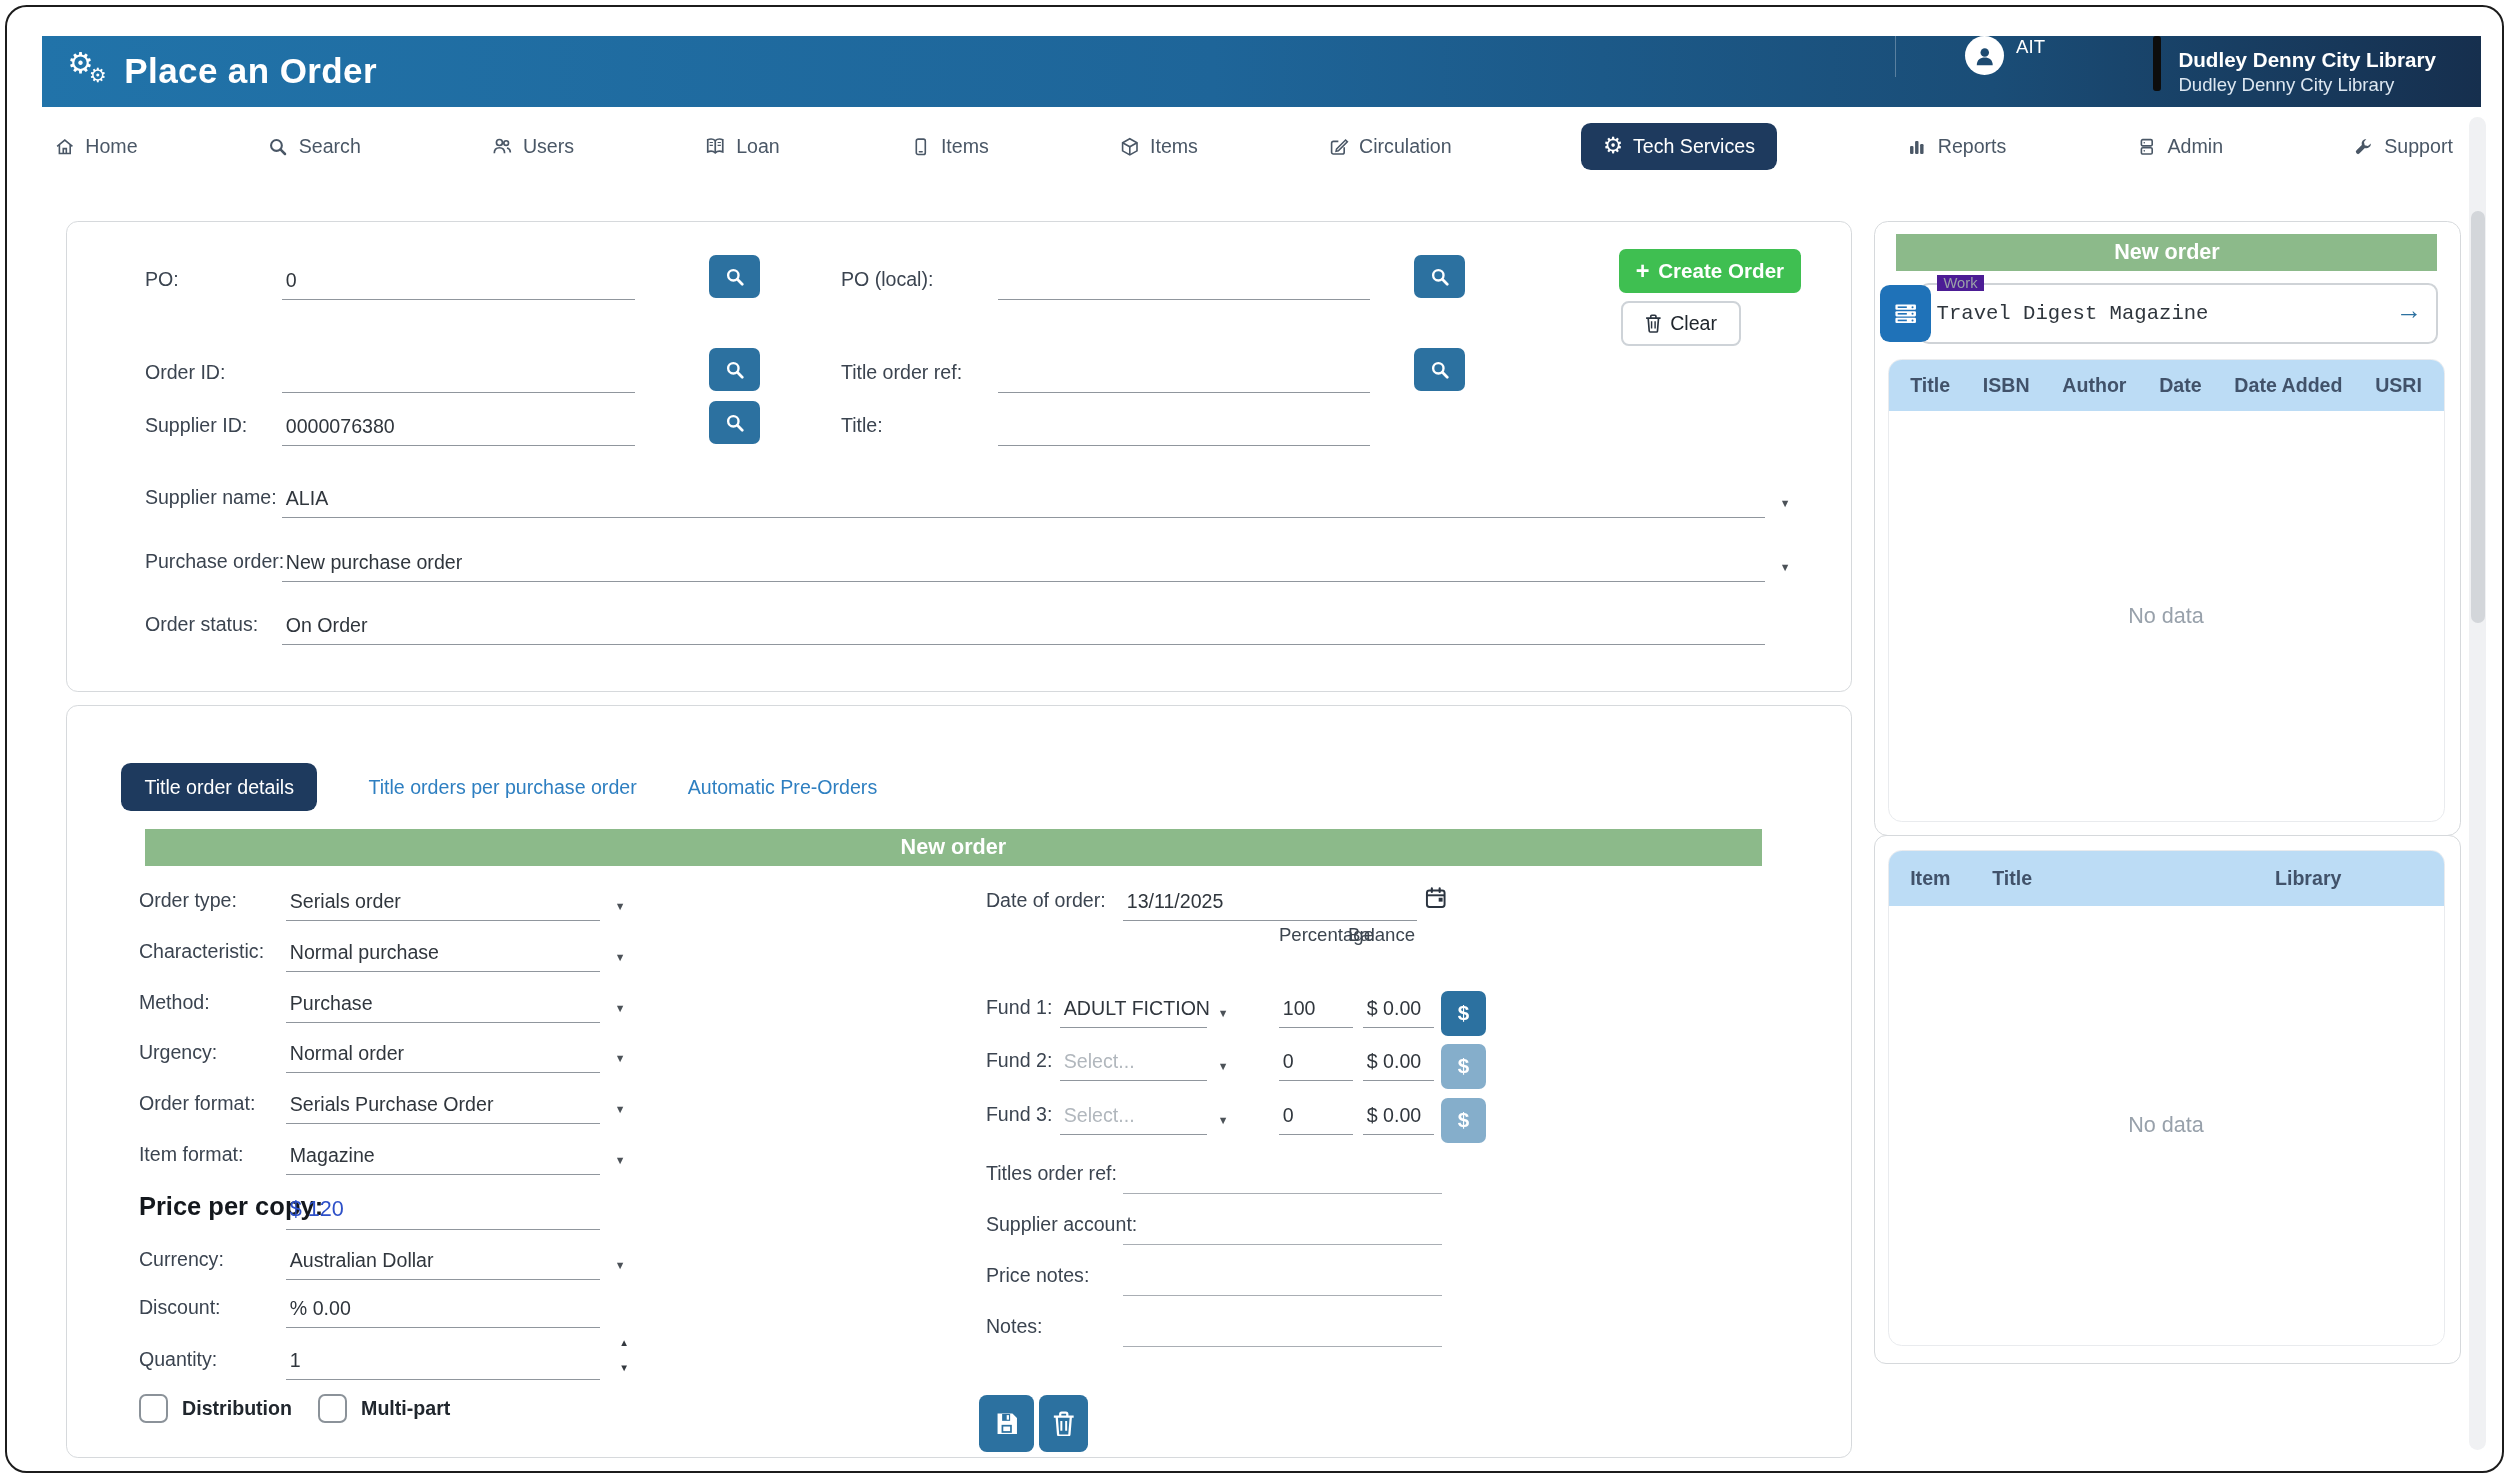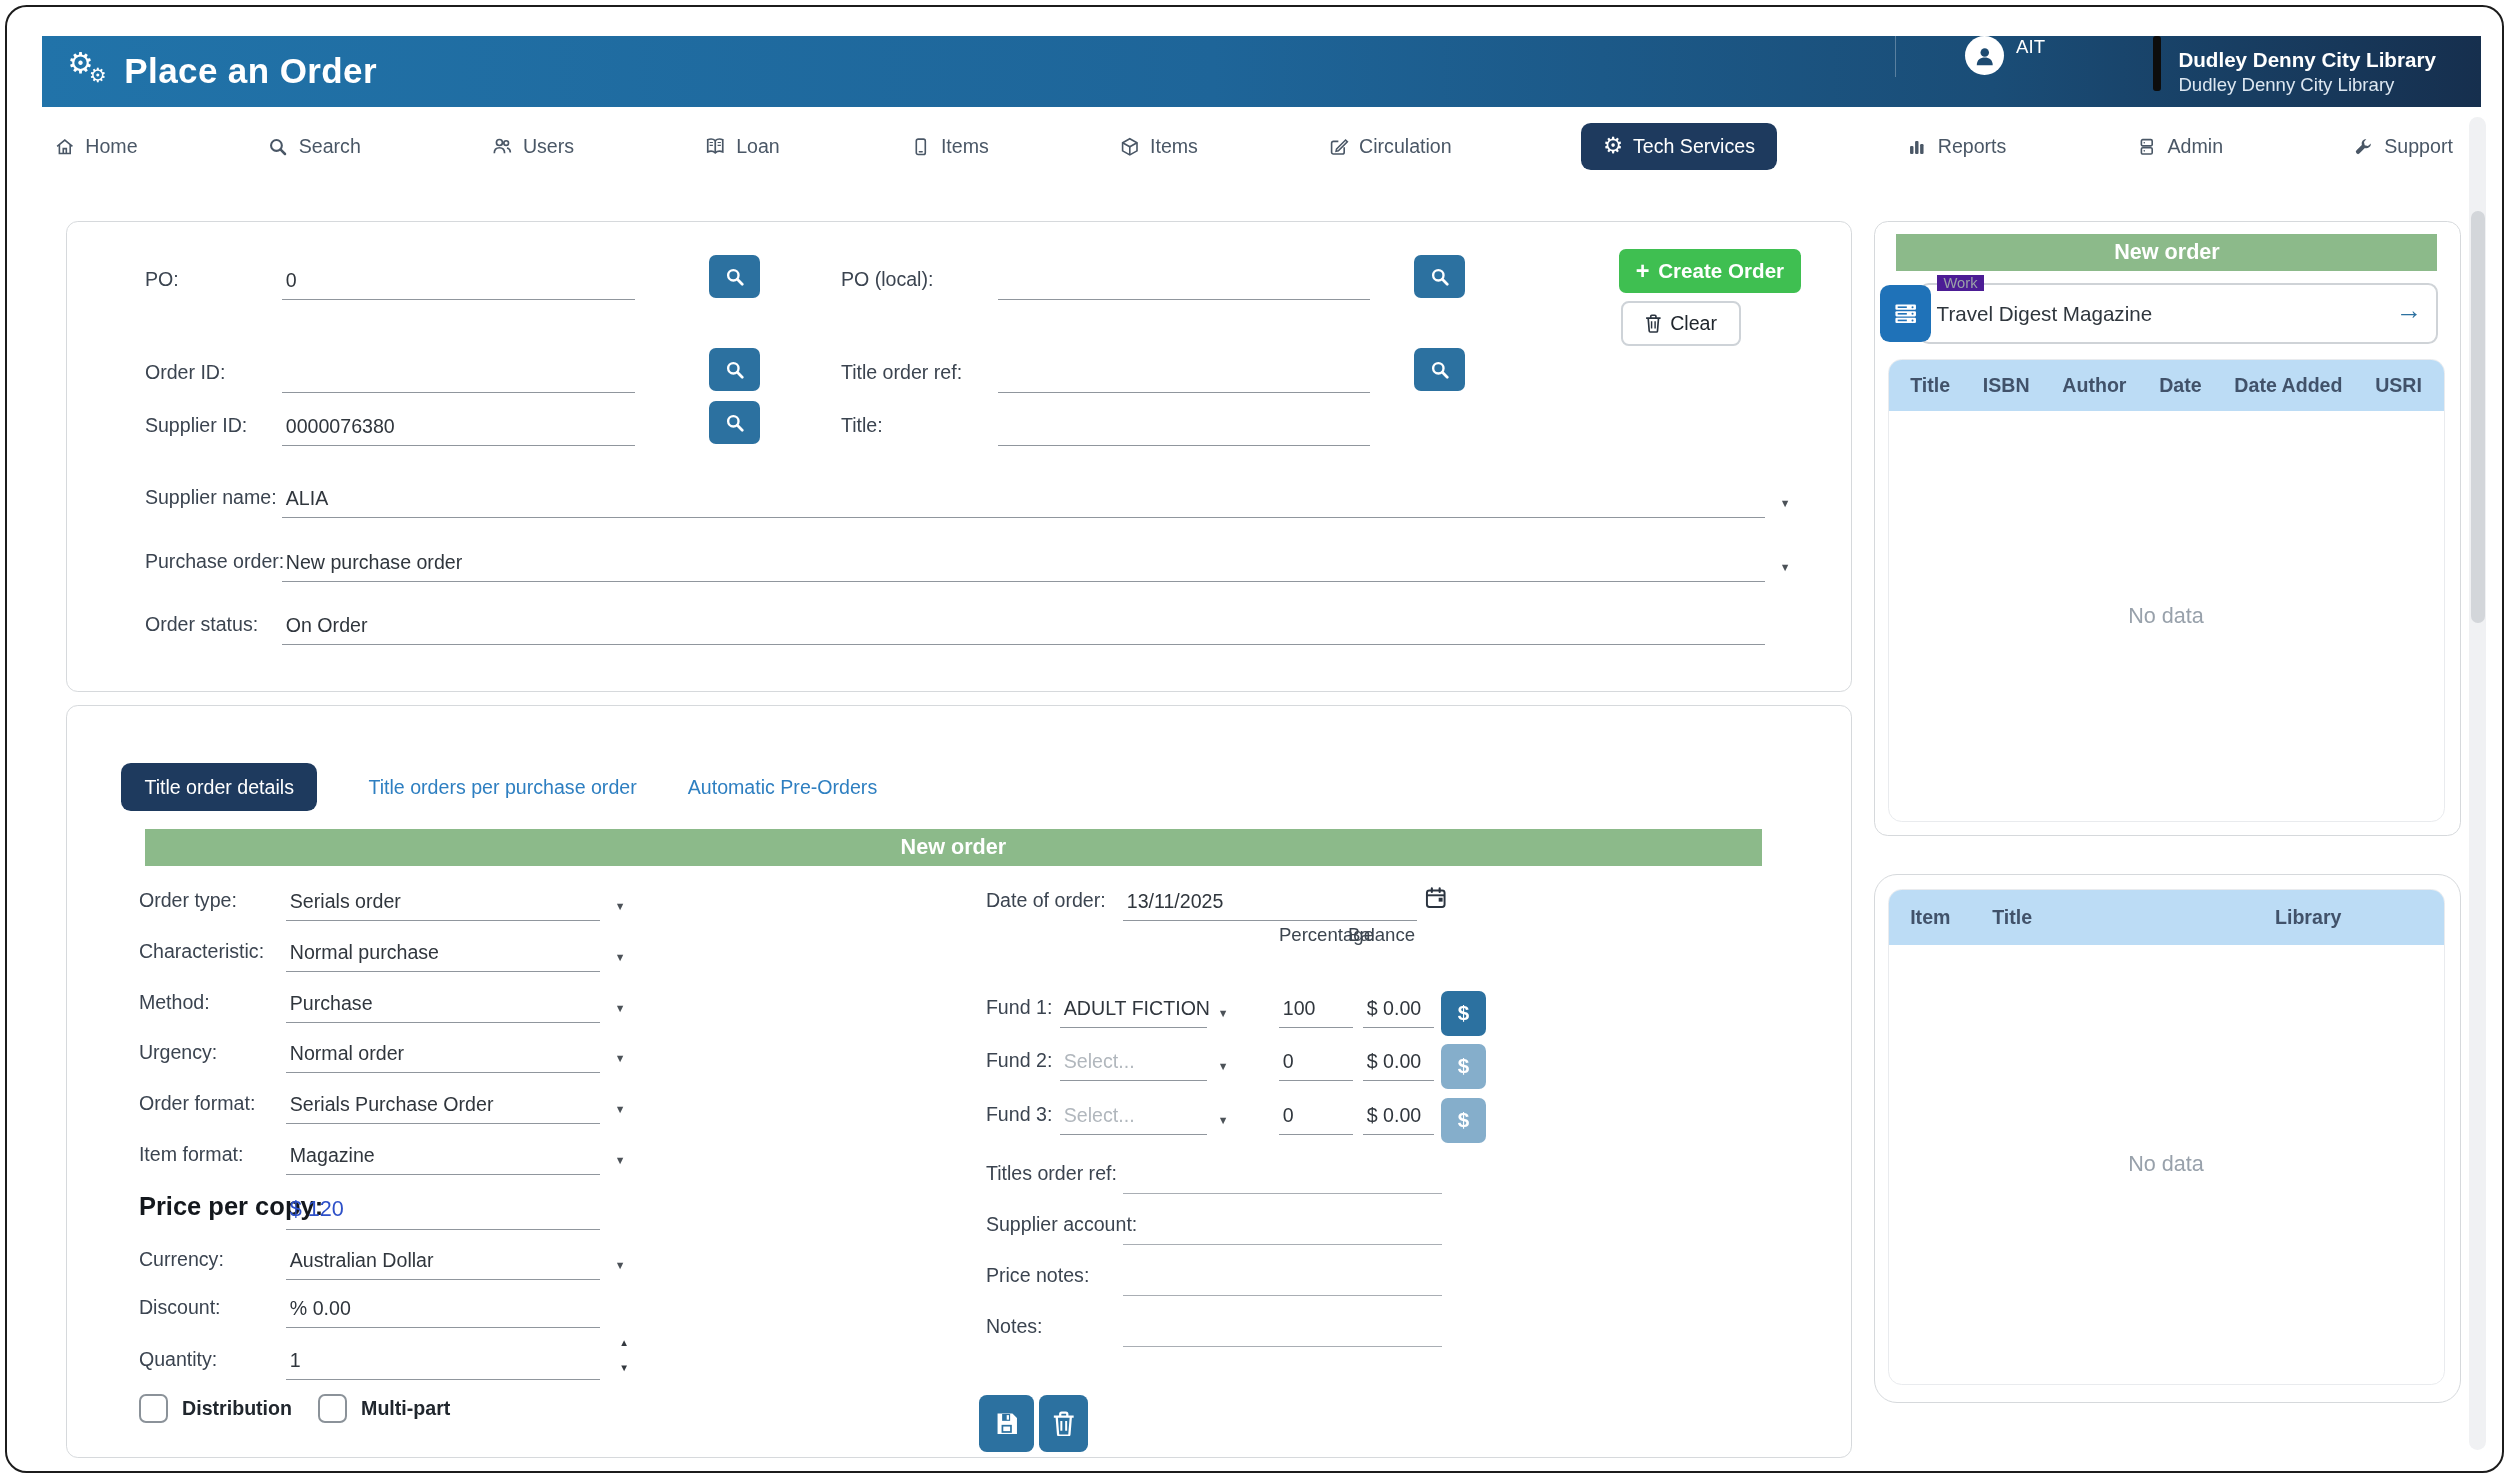--- a/index.html
+++ b/index.html
@@ -27,21 +27,21 @@
   .nav-item{display:flex;align-items:center;gap:9.8px;color:#4a5766;font-size:19.6px;cursor:pointer;white-space:nowrap;}
   .nav-item svg{display:block;}
   .nav-item.active{background:#1e3a5e;color:#fff;padding:11.8px 21.6px;border-radius:9.8px;}
   .nav-gear{font-size:22.5px;color:#fff;line-height:1;}
 
   
   .card{position:absolute;background:#fff;border:1px solid #d6d9dc;border-radius:11.8px;}
   .card1{left:59px;top:214px;width:1784px;height:469px;}
   .card2{left:59px;top:698px;width:1784px;height:751px;}
   .panel1{left:1867px;top:214px;width:585px;height:613px;border-radius:13.7px;}
-  .panel2{left:1867px;top:867px;width:585px;height:527px;border-radius:23px;}
+  .panel2{left:1867px;top:828px;width:585px;height:527px;border-radius:12px;}
 
   .lbl{color:#3b4450;font-size:19.6px;white-space:nowrap;}
   .inp{position:absolute;border-bottom:1px solid #90969d;box-sizing:border-box;height:43px;}
   .inp .val{position:absolute;left:3.9px;bottom:6.9px;font-size:19.6px;color:#30363d;white-space:nowrap;}
   .inp .val.ph{color:#b1b7bd;}
   .caret{position:absolute;right:-25.5px;bottom:7.8px;font-size:10.8px;color:#4c5258;}
   .caret::after{content:"▼";}
   .sbtn{position:absolute;width:51px;height:43px;background:#2c71a0;border-radius:6.9px;display:flex;align-items:center;justify-content:center;cursor:pointer;}
 
   
@@ -104,21 +104,21 @@
   .note-inp{left:137px;bottom:0;width:319px;border-bottom-color:#a9aeb4;}
   .icon-btn{position:absolute;width:55px;height:57px;background:#2c71a0;border:none;border-radius:7.8px;display:flex;align-items:center;justify-content:center;cursor:pointer;}
   .save-btn{left:912px;top:689px;}
   .trash-btn{left:972px;top:689px;width:49px;}
 
   
   .banner.b-side{left:21.6px;top:11.8px;width:541px;height:37px;}
   .work-ic-btn{position:absolute;left:4.9px;top:63px;width:51px;height:57px;background:#1f72b8;border:none;border-radius:9.8px;display:flex;align-items:center;justify-content:center;cursor:pointer;z-index:2;}
   .work-box{position:absolute;left:44px;top:61px;width:519px;height:61px;border:2px solid #cfd3d7;border-radius:9.8px;background:#fff;box-sizing:border-box;}
   .work-float{position:absolute;top:-9.8px;left:15.7px;background:#4c1d95;padding:0 6.9px;font-size:14.7px;color:#9aa1a8;}
-  .work-val{position:absolute;left:15.7px;top:16.7px;font-size:20.6px;color:#2f363d;white-space:nowrap;}
+  .work-val{position:absolute;left:15.7px;top:16.7px;font-size:20.6px;color:#2f363d;white-space:nowrap;font-family:Liberation Mono, monospace;}
   .work-arrow{position:absolute;right:13.7px;top:9.8px;font-size:26.5px;color:#2c71a0;font-weight:bold;cursor:pointer;}
   .side-table{position:absolute;left:12.7px;width:555px;border:1px solid #e9ebee;border-radius:13.7px;overflow:hidden;background:#fff;}
   .st-head{background:#bcdcf5;height:51px;display:flex;align-items:center;padding:0 21.6px;box-sizing:border-box;justify-content:space-between;
     font-size:19.6px;font-weight:bold;color:#41526a;}
   .st-body{display:flex;align-items:center;justify-content:center;color:#98a1ab;font-size:21.6px;}
   .t1{top:137px;} .t1 .st-body{height:410px;}
   .t2{top:13.7px;} .t2 .st-head{height:55px;} .t2 .st-body{height:439px;}
   .t2 .st-head{justify-content:flex-start;}
   .t2 .c-item{width:82px;} .t2 .c-title{flex:1;} .t2 .c-lib{width:147px;}
 

